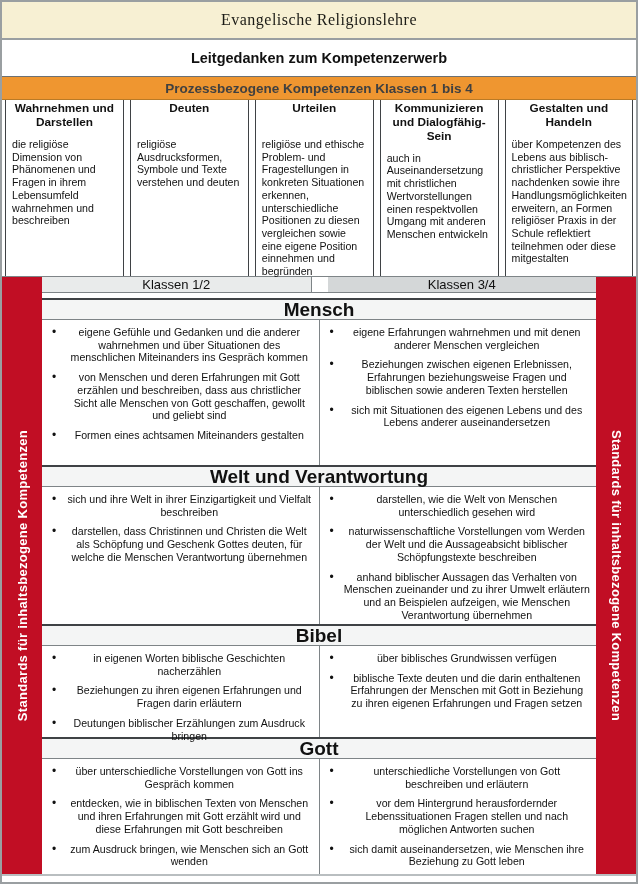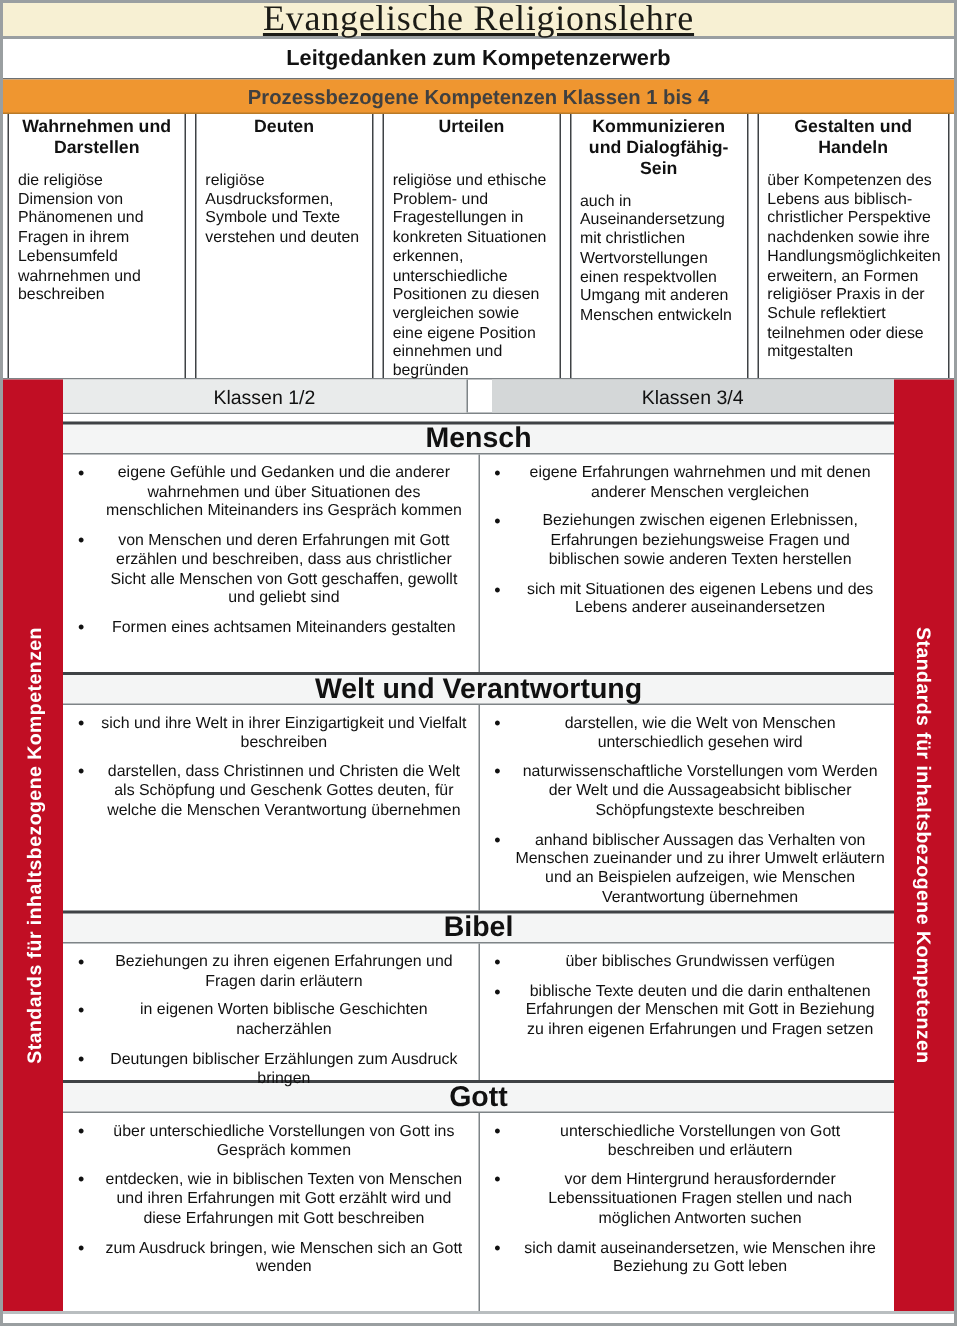--- a/index.html
+++ b/index.html
@@ -15,28 +15,28 @@
   }
   html,body{margin:0;padding:0;background:#fff;}
   body{font-family:"Liberation Sans","DejaVu Sans",sans-serif;color:#111;}
   .page{
     width:638px;height:884px;box-sizing:border-box;
     border:2px solid var(--frame_gray);
     display:flex;flex-direction:column;background:#fff;
   }
   
   .title-bar{
-    height:24px;box-sizing:border-box;background:var(--title_bg);
+    height:38px;box-sizing:border-box;background:var(--title_bg);
     border-bottom:2px solid var(--frame_gray);
     display:flex;align-items:center;justify-content:center;
     font-family:"Liberation Serif","DejaVu Serif",serif;
-    font-size:24px;letter-spacing:.5px;color:#1b1b16;text-decoration:underline;
+    font-size:16px;letter-spacing:.5px;color:#1b1b16;
   }
   .subtitle-bar{
-    height:27px;box-sizing:border-box;background:#fff;
+    height:37px;box-sizing:border-box;background:#fff;
     border-bottom:1px solid #6c7174;
     display:flex;align-items:center;justify-content:center;
     font-size:14.5px;font-weight:bold;
   }
   .orange-bar{
     height:23px;box-sizing:border-box;background:var(--accent_orange);
     border-bottom:1px solid #b97a27;
     display:flex;align-items:center;justify-content:center;
     font-size:13.5px;font-weight:bold;color:#404040;
   }
@@ -194,22 +194,22 @@
             </ul>
           </div>
         </div>
       </div>
 
       <div class="section sec-bibel">
         <div class="section-title">Bibel</div>
         <div class="section-body">
           <div class="col left">
             <ul>
+              <li>in eigenen Worten biblische Geschichten nacherzählen</li>
               <li>Beziehungen zu ihren eigenen Erfahrungen und Fragen darin erläutern</li>
-              <li>in eigenen Worten biblische Geschichten nacherzählen</li>
               <li>Deutungen biblischer Erzählungen zum Ausdruck bringen</li>
             </ul>
           </div>
           <div class="col">
             <ul>
               <li>über biblisches Grundwissen verfügen</li>
               <li>biblische Texte deuten und die darin enthaltenen Erfahrungen der Menschen mit Gott in Beziehung zu ihren eigenen Erfahrungen und Fragen setzen</li>
             </ul>
           </div>
         </div>

